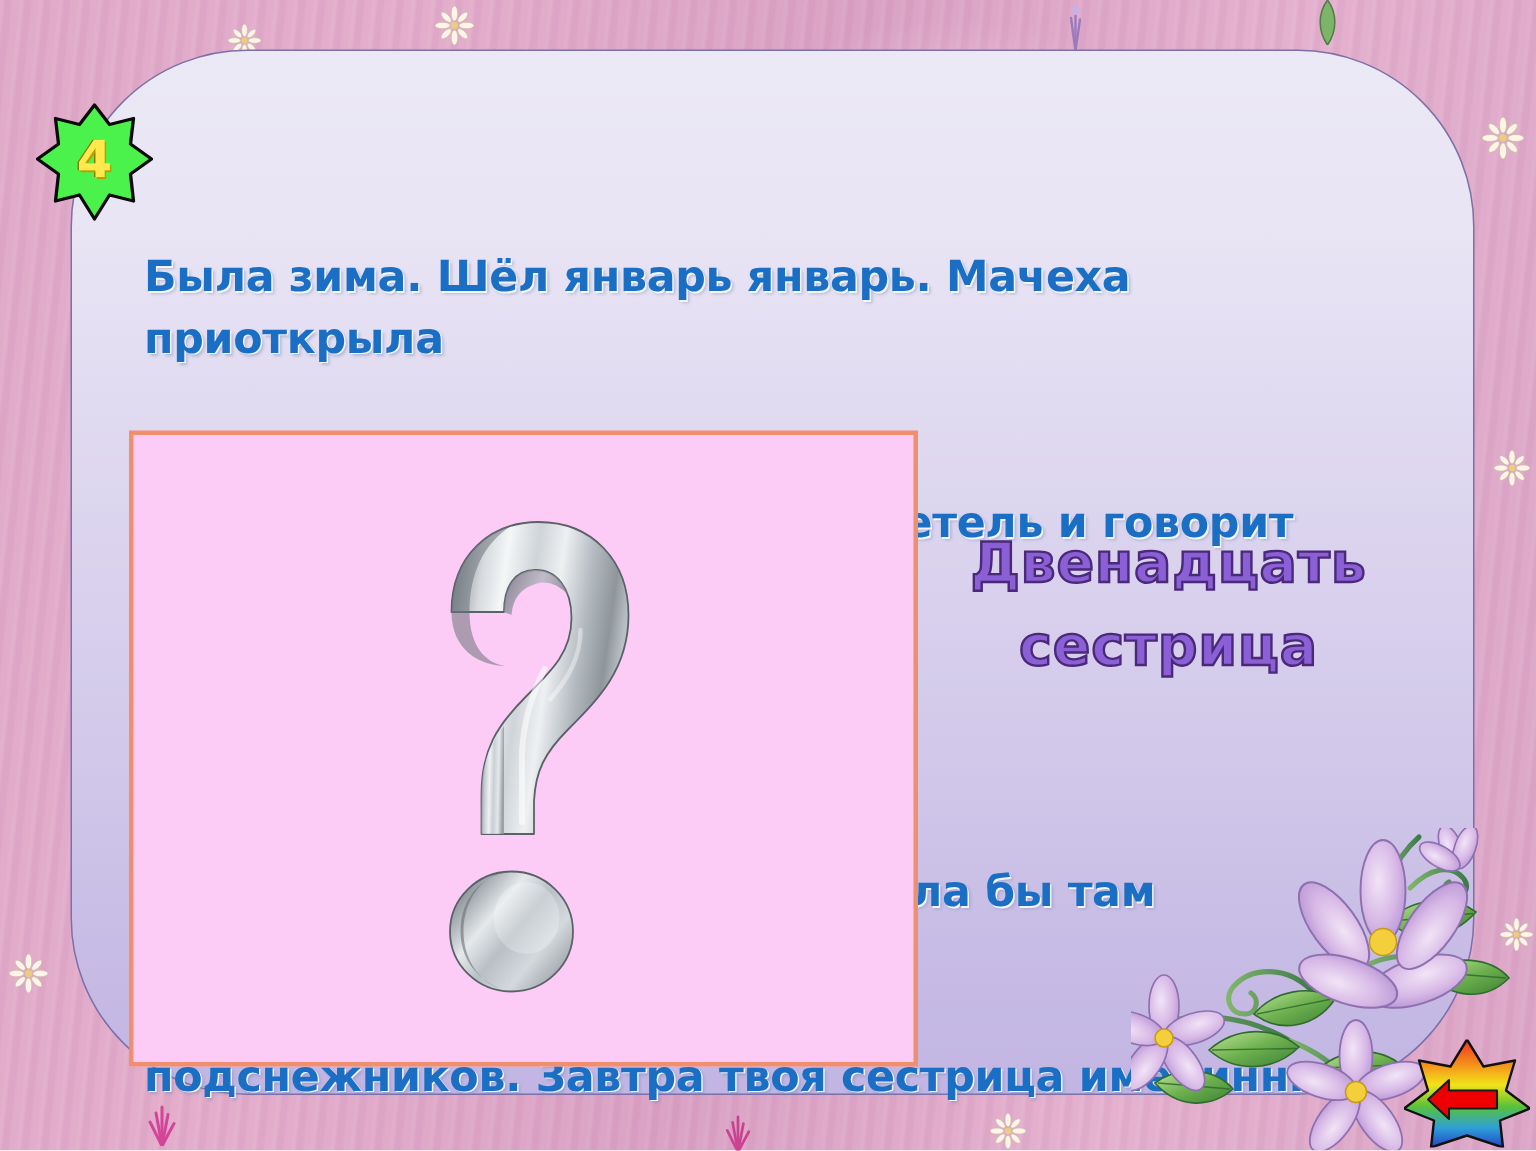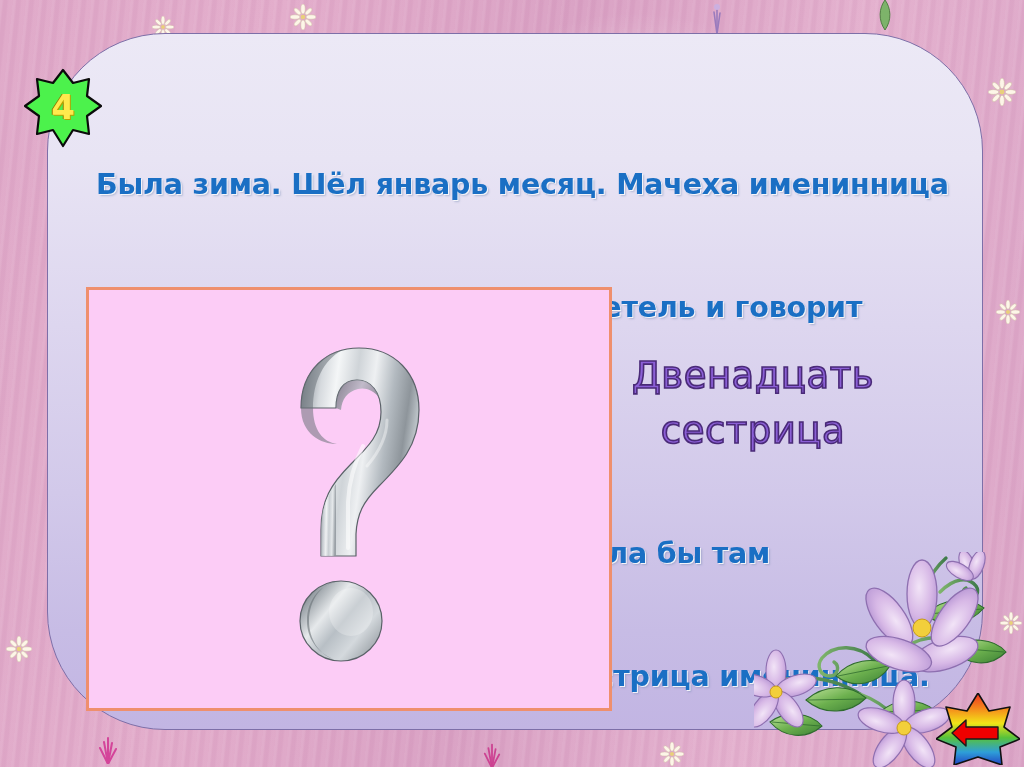--- a/index.html
+++ b/index.html
@@ -132,26 +132,26 @@
     box-sizing: border-box;
     display: flex;
     align-items: center;
     justify-content: center;
   }
   #question-mark-graphic { width: 220px; height: 330px; display: block; }
 
   
   #answer-text {
     position: absolute;
-    left: 588px;
+    left: 614px;
     top: 348px;
     width: 330px;
     text-align: center;
     font-family: "DejaVu Sans", sans-serif;
-    font-weight: normal;
+    font-weight: bold;
     font-size: 37px;
     line-height: 55px;
     color: #8b5fd6;
     -webkit-text-stroke: 1.6px #4a2a78;
     letter-spacing: 0.5px;
   }
   #answer-text .line { display: block; }
 
   
   #flower-decoration {
@@ -298,21 +298,21 @@
     </g>
     <circle cx="11" cy="7" r="3" fill="#cbb0e0"></circle>
   </svg>
   <svg class="daisy" style="left:872px;top:0px;" width="26" height="30" viewBox="0 0 26 30">
     <path d="M13 30 C6 20 7 8 13 0 C19 8 20 20 13 30 Z" fill="#7db36a" stroke="#4f7d42" stroke-width="1"></path>
   </svg>
 
   <div id="content-panel"></div>
 
   <div id="story-text">
-    <span class="line">Была зима. Шёл январь месяц. Мачеха именинница</span>
+    <span class="line">Была зима. Шёл январь январь. Мачеха приоткрыла</span>
     <span class="line">дверь, поглядела, как метёт метель и говорит</span>
     <span class="line">падчерице:</span>
     <span class="line">-Сходила бы ты в лес да набрала бы там</span>
     <span class="line">подснежников. Завтра твоя сестрица именинница.</span>
   </div>
 
   <div id="slide-number-badge">
     <svg width="78" height="80" viewBox="0 0 78 80">
       <polygon points="39,2 49,15 65,11 63,28 77,38 63,48 65,66 49,62 39,78 29,62 13,66 15,48 1,38 15,28 13,11 29,15" fill="#4cf24c" stroke="#0b0b0b" stroke-width="2.2" stroke-linejoin="round"></polygon>
     </svg>

